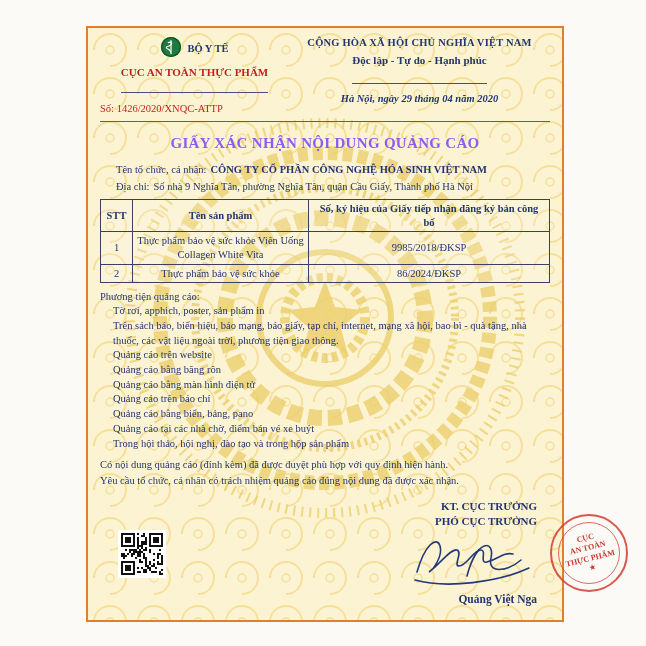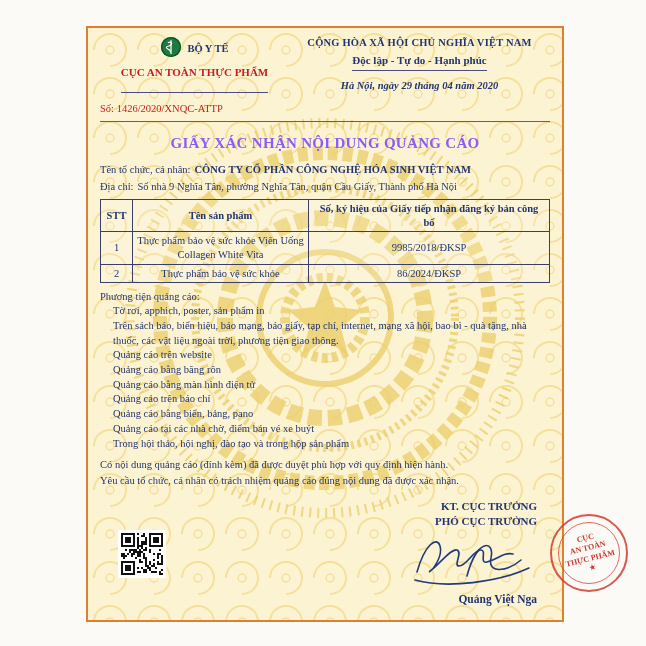--- a/index.html
+++ b/index.html
@@ -16,27 +16,27 @@
   .header{display:flex;padding-bottom:5px;border-bottom:1px solid #5a5d8a;}
   .h-left{width:42%;text-align:center;}
   .h-right{width:58%;text-align:center;}
   .logo-row{display:flex;align-items:center;justify-content:center;gap:5px;}
   .ministry{font-weight:bold;font-size:10.5px;}
   .dept{display:inline-block;color:#c41f1f;font-weight:bold;font-size:11px;
         border-bottom:1px solid #4a4d7d;padding-bottom:12px;margin-top:3px;}
   .doc-number{color:#c41f1f;text-align:left;margin-top:9px;font-size:10.5px;}
   .motto1{font-weight:bold;font-size:10.5px;letter-spacing:.2px;}
   .motto2{display:inline-block;font-weight:bold;font-size:11px;
-          border-bottom:1px solid #4a4d7d;padding-bottom:2px;margin-top:3px;}
+          border-bottom:1px solid #4a4d7d;padding-bottom:15px;margin-top:3px;}
   .place-date{font-style:italic;font-weight:bold;margin-top:8px;}
   
   .title{text-align:center;color:#8b5cf6;font-weight:bold;font-size:15px;
          letter-spacing:.3px;margin:11px 0 9px;}
   
-  .info-line{margin:1px 0;line-height:1.5;}
+  .info-line{margin:1px 16px;line-height:1.5;}
   .lbl{margin-right:4px;}
   .org-name{font-weight:bold;}
   .pair-first{display:inline-block;width:232px;}
   
   table{width:100%;border-collapse:collapse;margin-top:4px;background:rgba(255,255,250,.15);}
   th,td{border:1px solid #3b3e66;padding:2px 4px;font-size:10.5px;}
   th{font-weight:bold;text-align:center;line-height:1.3;}
   td{text-align:center;line-height:1.3;}
   
   .media{margin-top:7px;}

